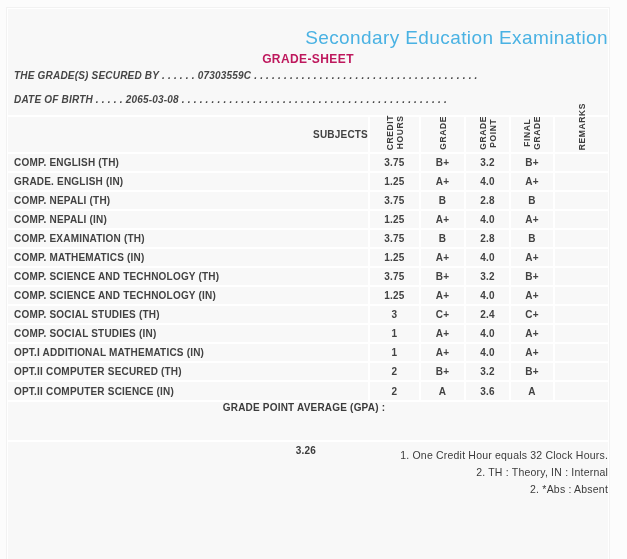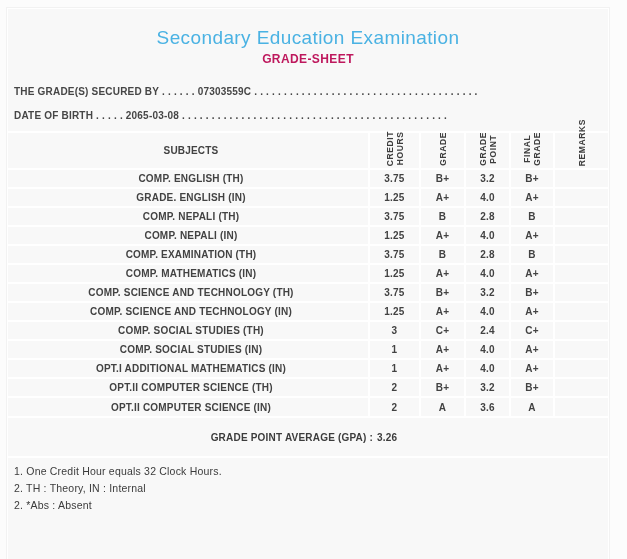--- a/index.html
+++ b/index.html
@@ -11,81 +11,81 @@
     color: #3e3e3e;
     position: relative;
   }
   .card {
     position: absolute; left: 8px; top: 9px;
     width: 600px; height: 640px;
     background: #f8f8f8;
     box-shadow: 0 0 0 1px #ffffff, 0 0 0 2px #f2f2f2;
   }
   .title {
-    margin: 18px 0 0; text-align: center;
+    margin: 18px 0 0; text-align: right;
     font-size: 19px; font-weight: 400; line-height: 22px;
     color: #4ab2e3; letter-spacing: 0.4px;
   }
   .subtitle {
     margin: 4px 0 0; text-align: center;
     font-size: 12px; font-weight: 700; line-height: 13px;
     color: #be185d; letter-spacing: 0.4px;
   }
-  .info { margin-top: 20px; padding-left: 6px; }
+  .info { margin-top: 4px; padding-left: 6px; font-style: italic; }
   .info p {
     margin: 0 0 12px; font-size: 10px; font-weight: 700;
     line-height: 12px; letter-spacing: 0.2px; color: #464646;
     white-space: nowrap; overflow: hidden;
   }
   .info p:last-child { margin-bottom: 0; }
 
   table.grades {
     width: 100%; border-collapse: collapse; table-layout: fixed;
     margin-top: 9px;
   }
   .grades th, .grades td {
     border-top: 2px solid #ffffff;
     border-left: 2px solid #ffffff;
     padding: 0;
     font-size: 10px; font-weight: 700; color: #424242;
     letter-spacing: 0.2px;
   }
   .grades th:first-child, .grades td:first-child {
-    border-left: none; text-align: center; padding-left: 6px;
+    border-left: none; text-align: right; padding-left: 6px;
   }
   .grades thead th { vertical-align: bottom; height: 35px; }
   .grades thead th.subj { vertical-align: middle; }
   .vwrap {
     height: 35px; display: flex;
     align-items: flex-end; justify-content: center;
     overflow: visible;
   }
   .vlab {
     writing-mode: vertical-rl; transform: rotate(180deg);
     white-space: pre-line;
     font-size: 8.5px; line-height: 10px; letter-spacing: 0.6px;
     font-weight: 700; color: #3d3d3d; margin-bottom: 2px;
   }
   .grades tbody td { height: 19px; text-align: center; }
-  .grades tbody td:first-child { text-align: center; }
+  .grades tbody td:first-child { text-align: left; }
 
   .gpa-row {
     border-top: 2px solid #ffffff;
-    height: 40px; display: flex; align-items: center; justify-content: center;
+    height: 40px; display: flex; align-items: center; justify-content: flex-start;
     padding-right: 8px;
-    font-size: 10px; font-weight: 700; letter-spacing: 0.2px; color: #3c3c3c;
-  }
-  .gpa-row .gpa-value { margin-left: 4px; }
+    font-size: 10px; font-weight: 700; letter-spacing: 0.2px; color: #3c3c3c; flex-direction: column;
+  }
+  .gpa-row .gpa-value { margin-left: 4px; margin-top: 32px; }
   .notes {
     border-top: 2px solid #ffffff;
     padding: 8px 0 0 6px;
   }
   .notes p {
     margin: 0 0 6px; font-size: 10.5px; line-height: 11px;
-    color: #3b3b3b; font-weight: 400; letter-spacing: 0.2px;
+    color: #3b3b3b; font-weight: 400; letter-spacing: 0.2px; text-align: right;
   }
 </style>
 </head>
 <body>
 
 <div class="card">
 
   <h1 class="title">Secondary Education Examination</h1>
   <h2 class="subtitle">GRADE-SHEET</h2>
 
@@ -219,21 +219,21 @@
         </tr>
         <tr>
           <td>OPT.I ADDITIONAL MATHEMATICS (IN)</td>
           <td>1</td>
           <td>A+</td>
           <td>4.0</td>
           <td>A+</td>
           <td></td>
         </tr>
         <tr>
-          <td>OPT.II COMPUTER SCIENCE (TH)</td>
+          <td>OPT.II COMPUTER SECURED (TH)</td>
           <td>2</td>
           <td>B+</td>
           <td>3.2</td>
           <td>B+</td>
           <td></td>
         </tr>
         <tr>
           <td>OPT.II COMPUTER SCIENCE (IN)</td>
           <td>2</td>
           <td>A</td>

